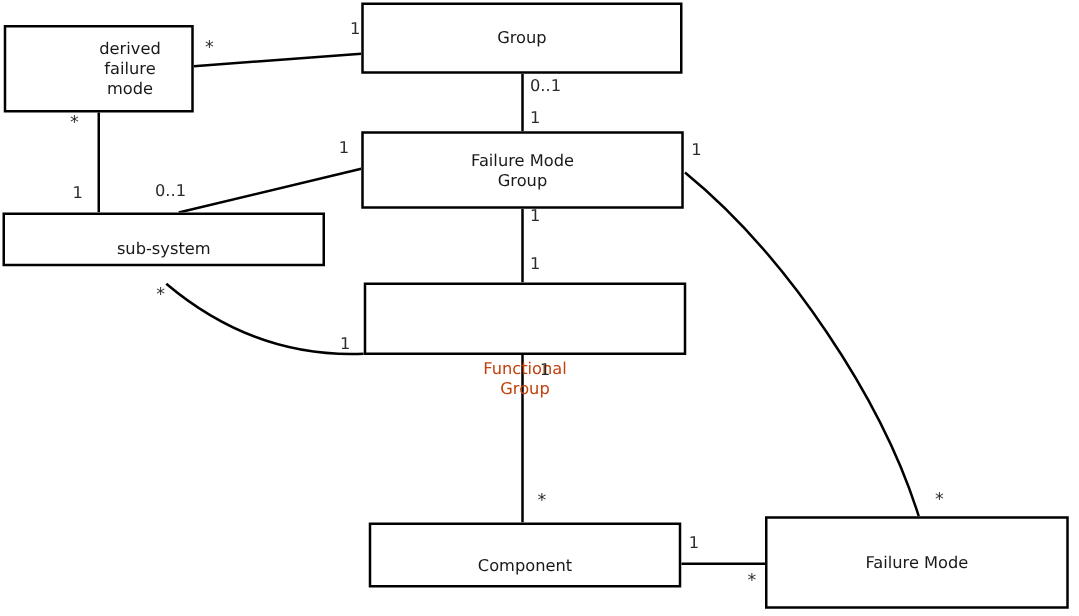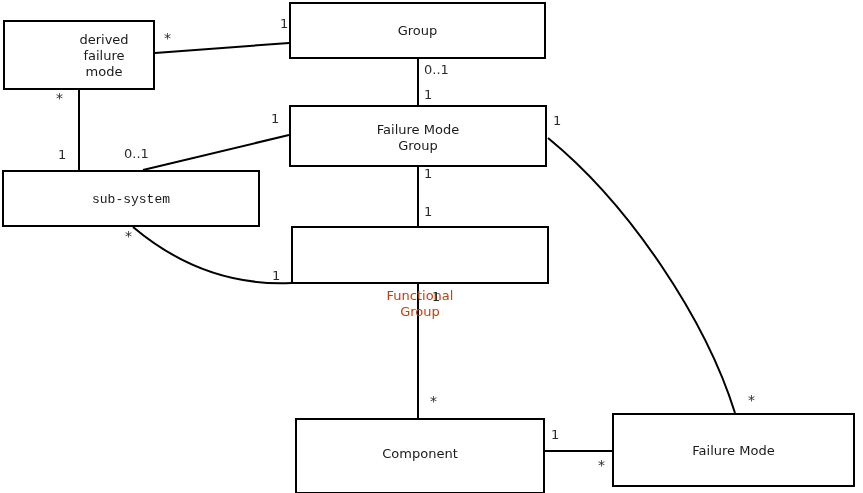--- a/index.html
+++ b/index.html
@@ -80,28 +80,28 @@
 failure
 mode</div>
       </div>
       <div class="uml-box" style="left: 289px; top: 2px; width: 257px; height: 57px; border-color: rgb(0, 0, 0); background: rgb(255, 255, 255);">
         <div class="uml-box-label" style="top: 19px; color: rgb(26, 26, 26);">Group</div>
       </div>
       <div class="uml-box" style="left: 289px; top: 105px; width: 258px; height: 62px; border-color: rgb(0, 0, 0); background: rgb(255, 255, 255);">
         <div class="uml-box-label" style="top: 15px; color: rgb(26, 26, 26);">Failure Mode
 Group</div>
       </div>
-      <div class="uml-box" style="left: 2px; top: 170px; width: 258px; height: 57px; border-color: rgb(0, 0, 0); background: rgb(255, 255, 255); font-family: Liberation Mono, monospace;">
+      <div class="uml-box" style="left: 2px; top: 170px; width: 258px; height: 43px; border-color: rgb(0, 0, 0); background: rgb(255, 255, 255);">
         <div class="uml-box-label" style="top: 20px; color: rgb(26, 26, 26);">sub-system</div>
       </div>
       <div class="uml-box" style="left: 291px; top: 226px; width: 258px; height: 58px; border-color: rgb(0, 0, 0); background: rgb(255, 255, 255);">
         <div class="uml-box-label" style="top: 14px; color: #c2410c; margin-top: 46px;">Functional
 Group</div>
       </div>
-      <div class="uml-box" style="left: 295px; top: 418px; width: 250px; height: 76px; border-color: rgb(0, 0, 0); background: rgb(255, 255, 255);">
+      <div class="uml-box" style="left: 295px; top: 418px; width: 250px; height: 52px; border-color: rgb(0, 0, 0); background: rgb(255, 255, 255);">
         <div class="uml-box-label" style="top: 26px; color: rgb(26, 26, 26);">Component</div>
       </div>
       <div class="uml-box" style="left: 612px; top: 413px; width: 243px; height: 74px; border-color: rgb(0, 0, 0); background: rgb(255, 255, 255);">
         <div class="uml-box-label" style="top: 28px; color: rgb(26, 26, 26);">Failure Mode</div>
       </div>
     </div>
   <div id="labels-layer">
       <div class="mult-label star" style="left: 164px; top: 31px;">*</div>
       <div class="mult-label" style="left: 280px; top: 17px;">1</div>
       <div class="mult-label star" style="left: 56px; top: 91px;">*</div>

